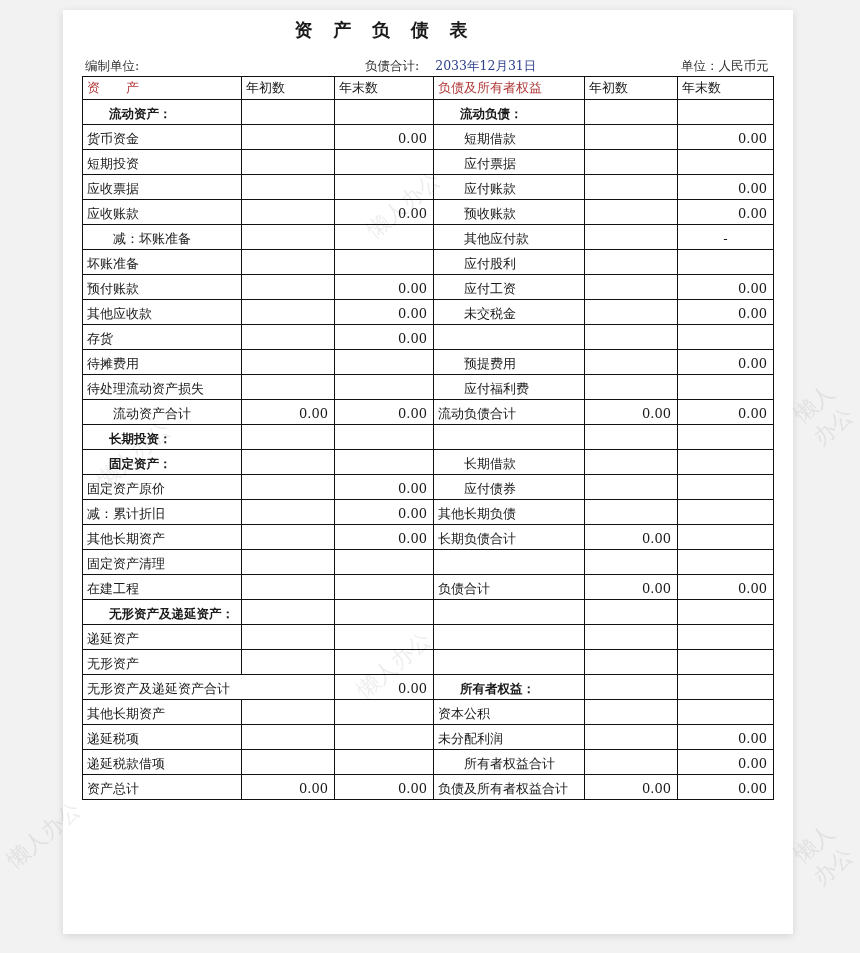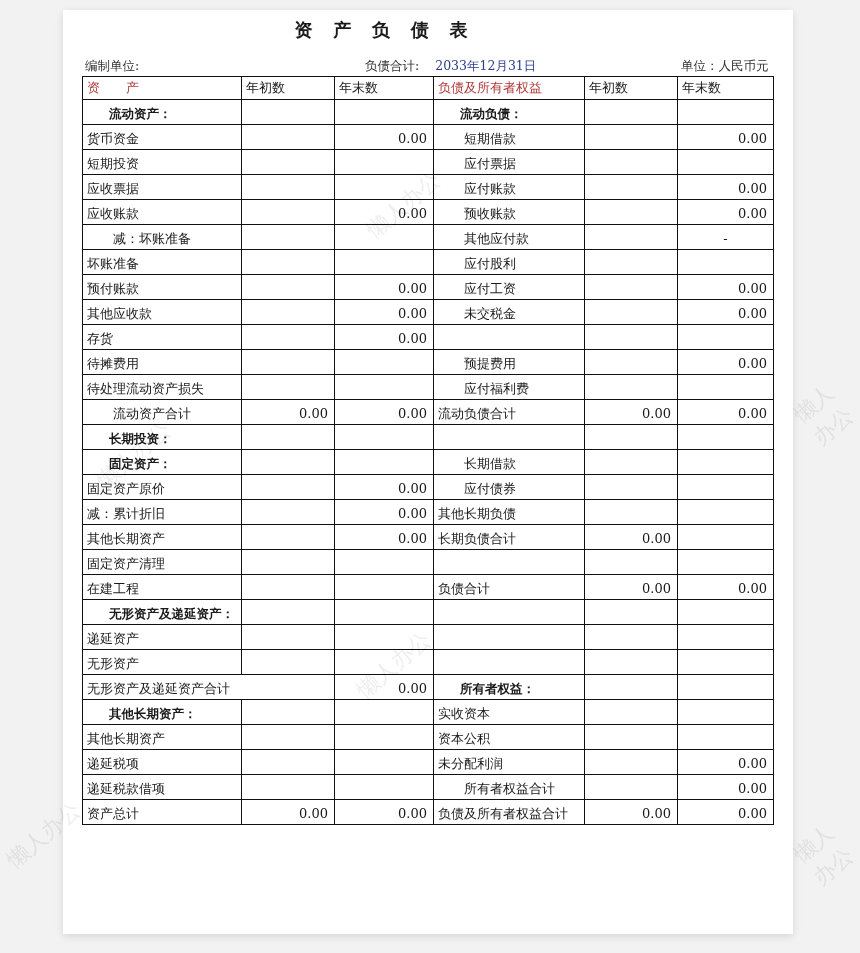--- a/index.html
+++ b/index.html
@@ -236,28 +236,20 @@
         <td class="num"></td>
       </tr>
       <tr>
         <td class="" colspan="2">无形资产及递延资产合计</td>
         <td class="num">0.00</td>
         <td class=" b">所有者权益：</td>
         <td class="num"></td>
         <td class="num"></td>
       </tr>
       <tr>
-        <td class=" b">其他长期资产：</td>
-        <td class="num"></td>
-        <td class="num"></td>
-        <td class="">实收资本</td>
-        <td class="num"></td>
-        <td class="num"></td>
-      </tr>
-      <tr>
         <td class="i1">其他长期资产</td>
         <td class="num"></td>
         <td class="num"></td>
         <td class="">资本公积</td>
         <td class="num"></td>
         <td class="num"></td>
       </tr>
       <tr>
         <td class="i1">递延税项</td>
         <td class="num"></td>

